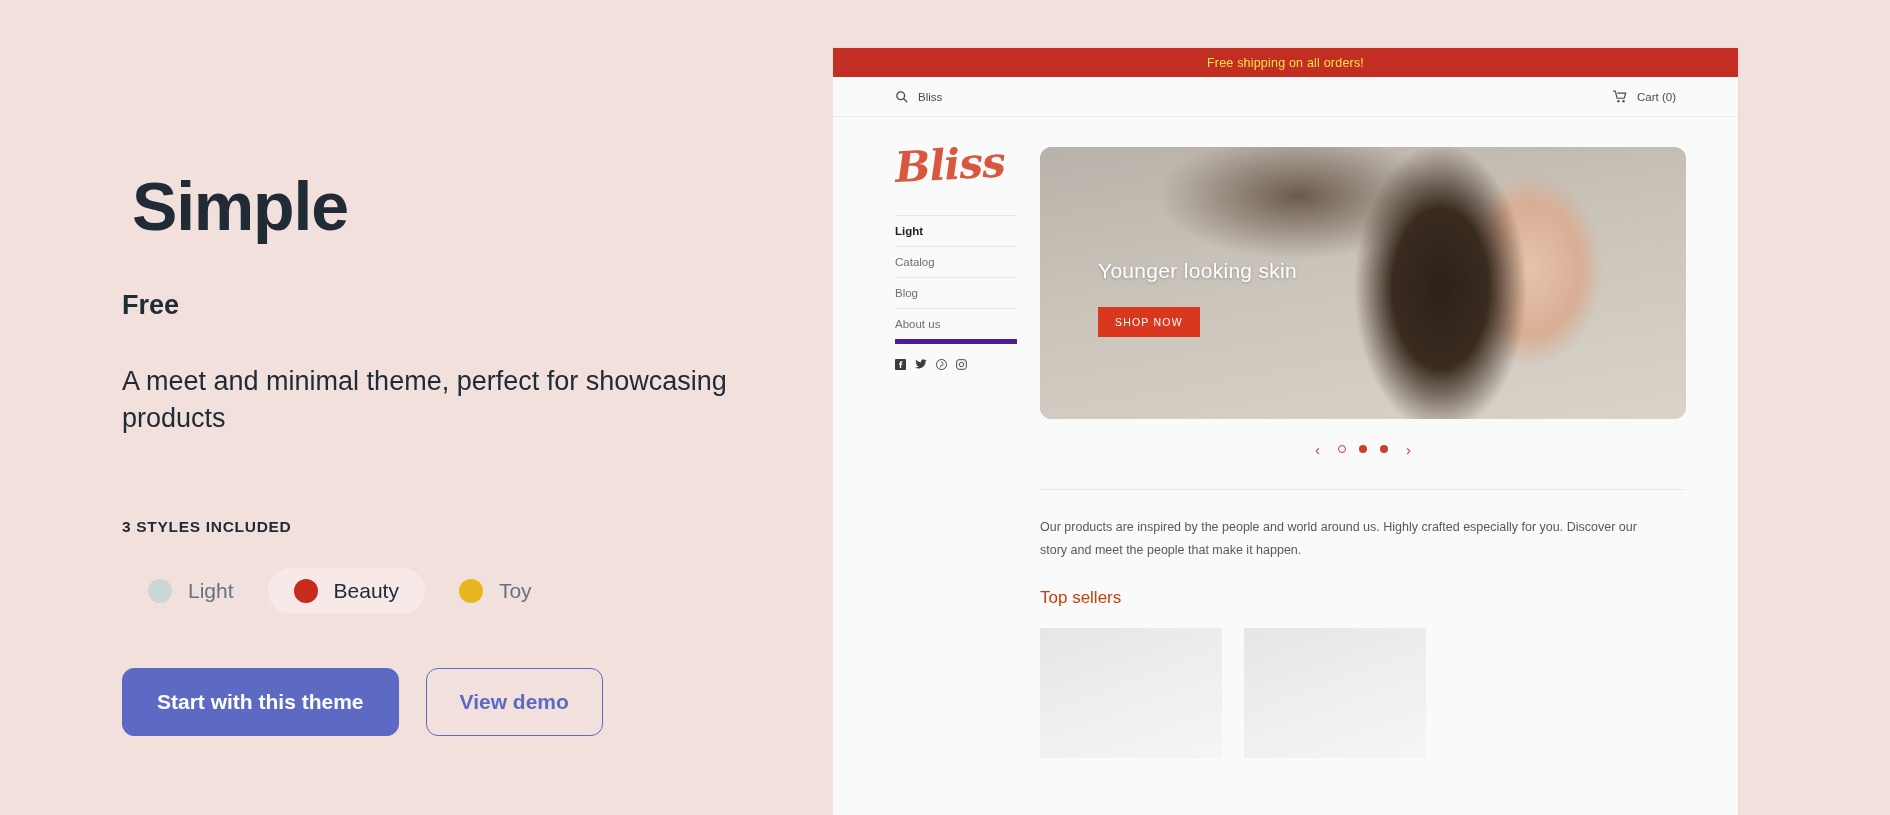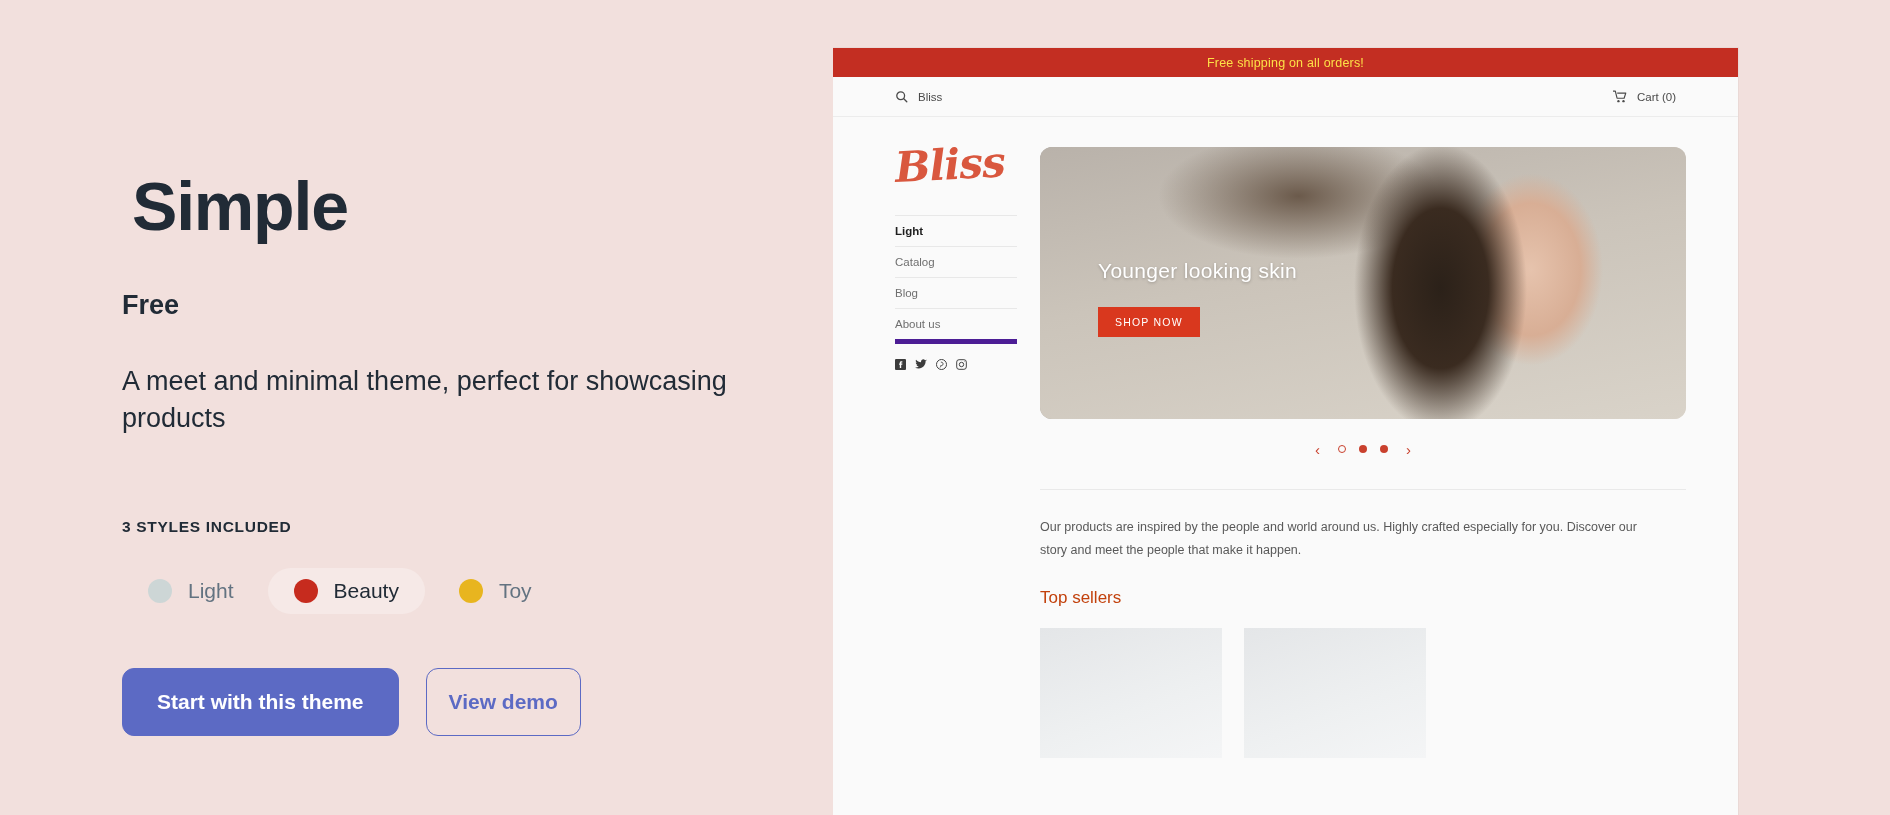--- a/index.html
+++ b/index.html
@@ -133,21 +133,21 @@
     color: #ffffff;
     border: 1px solid #5c6ac4;
     padding: 0 34px;
     height: 68px;
   }
 
   .btn-secondary {
     background: transparent;
     color: #5c6ac4;
     border: 1.6px solid #5c6ac4;
-    padding: 0 22px;
+    padding: 0 33px;
     height: 68px;
   }
 
   
   .preview-area {
     position: absolute;
     left: 833px;
     top: 0;
     width: 1057px;
     height: 815px;

